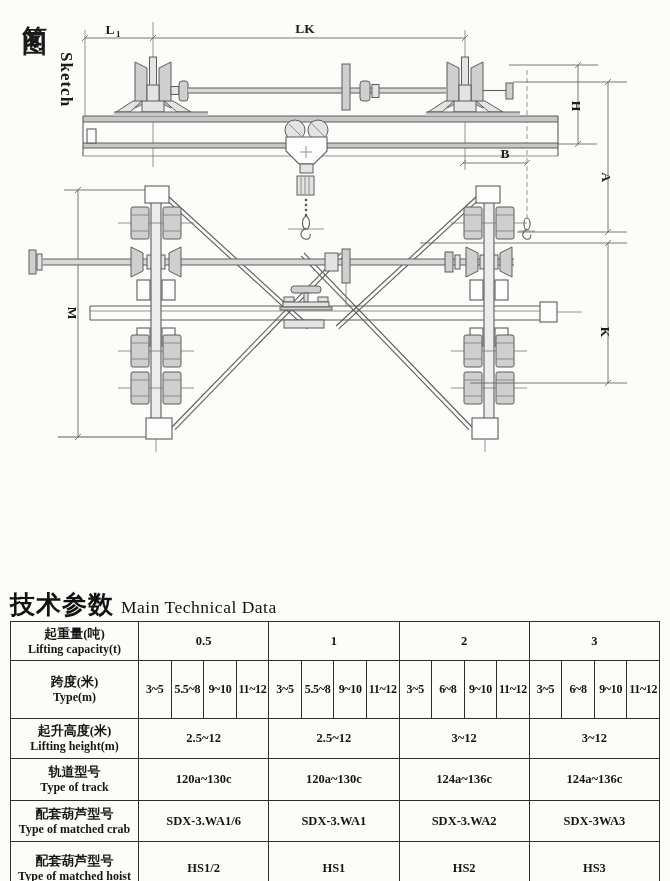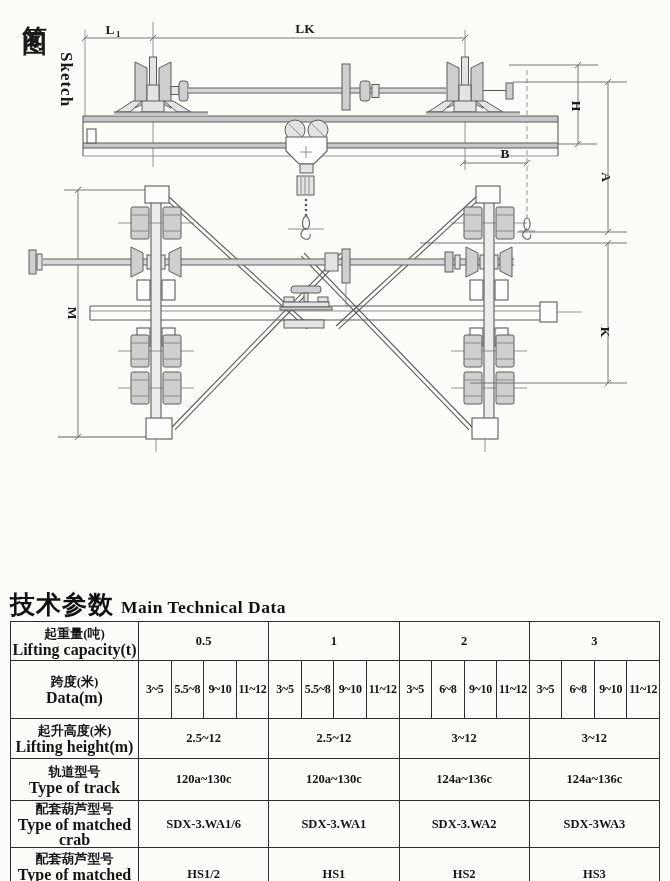--- a/index.html
+++ b/index.html
@@ -12,31 +12,31 @@
   .title-cn{position:absolute;left:18px;top:6px;writing-mode:vertical-rl;
     font-size:25px;font-weight:bold;color:#1a1a1a;letter-spacing:7px;
     font-family:"Liberation Serif",serif;}
   .title-en{position:absolute;left:76px;top:52px;transform:rotate(90deg);
     transform-origin:0 0;font-size:17px;font-weight:bold;color:#1a1a1a;
     letter-spacing:1px;font-family:"Liberation Serif",serif;white-space:nowrap;}
 
   
   .heading{position:absolute;left:10px;top:588px;white-space:nowrap;color:#111;}
   .heading .cnh{font-size:25px;font-weight:bold;letter-spacing:1px;}
-  .heading .enh{font-size:17.5px;font-weight:bold;margin-left:7px;letter-spacing:.5px;}
+  .heading .enh{font-size:17.5px;font-weight:normal;margin-left:7px;letter-spacing:.5px;}
 
   
   .tblwrap{position:absolute;left:10px;top:621px;width:650px;}
   table.spec{border-collapse:collapse;table-layout:fixed;width:650px;}
   table.spec td{border:1.6px solid #2e2e2e;text-align:center;vertical-align:middle;
     padding:0;font-weight:bold;color:#151515;font-size:12.5px;
     font-family:"Liberation Serif",serif;overflow:hidden;}
   table.spec td.lbl{width:128px;}
   td.lbl .cn{font-size:13px;line-height:16px;}
-  td.lbl .en{font-size:16px;line-height:15px;}
+  td.lbl .en{font-size:12px;line-height:15px;}
   tr.r1{height:39px;} tr.r2{height:58px;} tr.r3{height:40px;}
   tr.r4{height:42px;} tr.r5{height:41px;} tr.r6{height:53px;}
   tr.r2 td{font-size:12px;letter-spacing:-.3px;}
   tr.r2 td.lbl{font-size:13px;letter-spacing:0;}
 
   
   .ln{stroke:#5c5c5c;stroke-width:1.1;fill:none;}
   .thin{stroke:#787878;stroke-width:.8;fill:none;}
   .dim{stroke:#6a6a6a;stroke-width:.9;fill:none;}
   .grayfill{fill:#cfcfcf;stroke:#5c5c5c;stroke-width:1;}
@@ -348,21 +348,21 @@
               <div class="en">Lifting capacity(t)</div>
             </td>
             <td colspan="4">0.5</td>
             <td colspan="4">1</td>
             <td colspan="4">2</td>
             <td colspan="4">3</td>
           </tr>
           <tr class="r2">
             <td class="lbl">
               <div class="cn">跨度(米)</div>
-              <div class="en">Data(m)</div>
+              <div class="en">Type(m)</div>
             </td>
             <td colspan="1">3~5</td>
             <td colspan="1">5.5~8</td>
             <td colspan="1">9~10</td>
             <td colspan="1">11~12</td>
             <td colspan="1">3~5</td>
             <td colspan="1">5.5~8</td>
             <td colspan="1">9~10</td>
             <td colspan="1">11~12</td>
             <td colspan="1">3~5</td>

